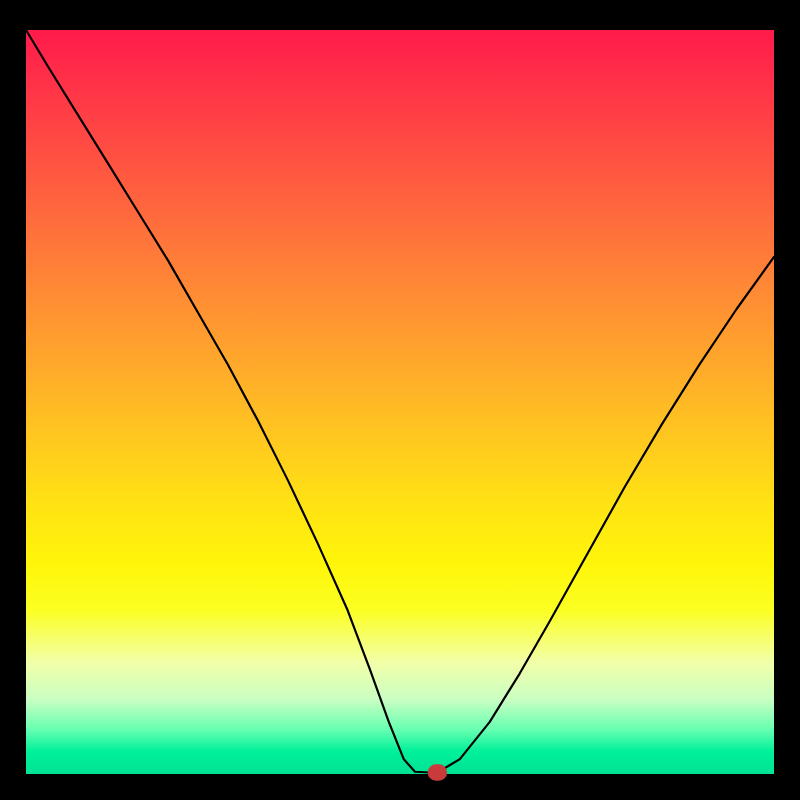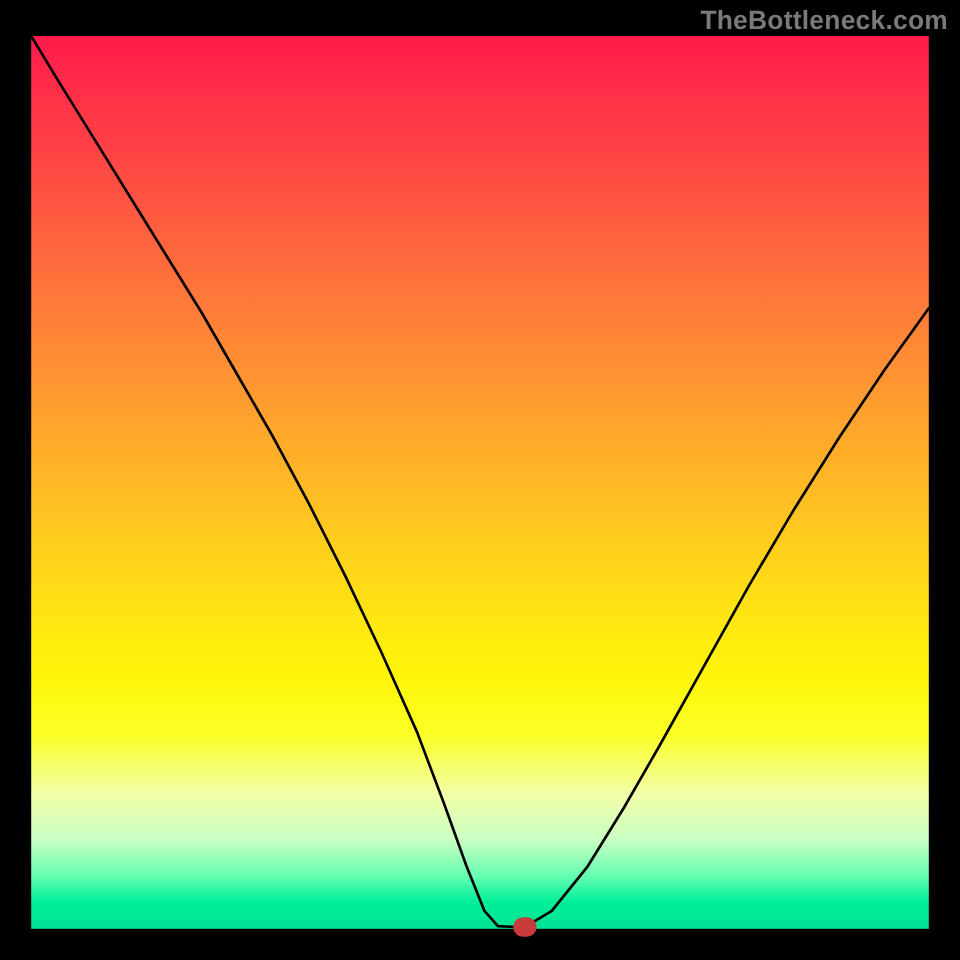--- a/index.html
+++ b/index.html
@@ -70,21 +70,20 @@
   }
   .marker {
     fill: #c93b3b;
     stroke: #c93b3b;
   }
 </style>
 </head>
 <body>
 
 <div class="frame">
-  <div class="attribution">TheBottleneck.com</div>
 
   <div class="plot">
     <svg viewBox="0 0 100 100" preserveAspectRatio="none">
       <path class="curve" d="M0.00 0.00 L3.00 5.00 L7.00 11.50 L11.00 18.00 L15.00 24.50 L19.00 31.00 L23.00 38.00 L27.00 45.00 L31.00 52.50 L35.00 60.50 L39.00 69.00 L43.00 78.00 L46.00 86.00 L48.50 93.00 L50.50 98.00 L52.00 99.70 L54.00 99.80 L55.00 99.80 L58.00 98.00 L62.00 93.00 L66.00 86.50 L70.00 79.50 L75.00 70.50 L80.00 61.50 L85.00 53.00 L90.00 45.00 L95.00 37.50 L100.00 30.50" vector-effect="non-scaling-stroke"></path>
       <rect class="marker" x="54.20" y="99.20" width="1.6" height="1.2" rx="0.6"></rect>
     </svg>
   </div>
 </div>
 
 </body></html>

